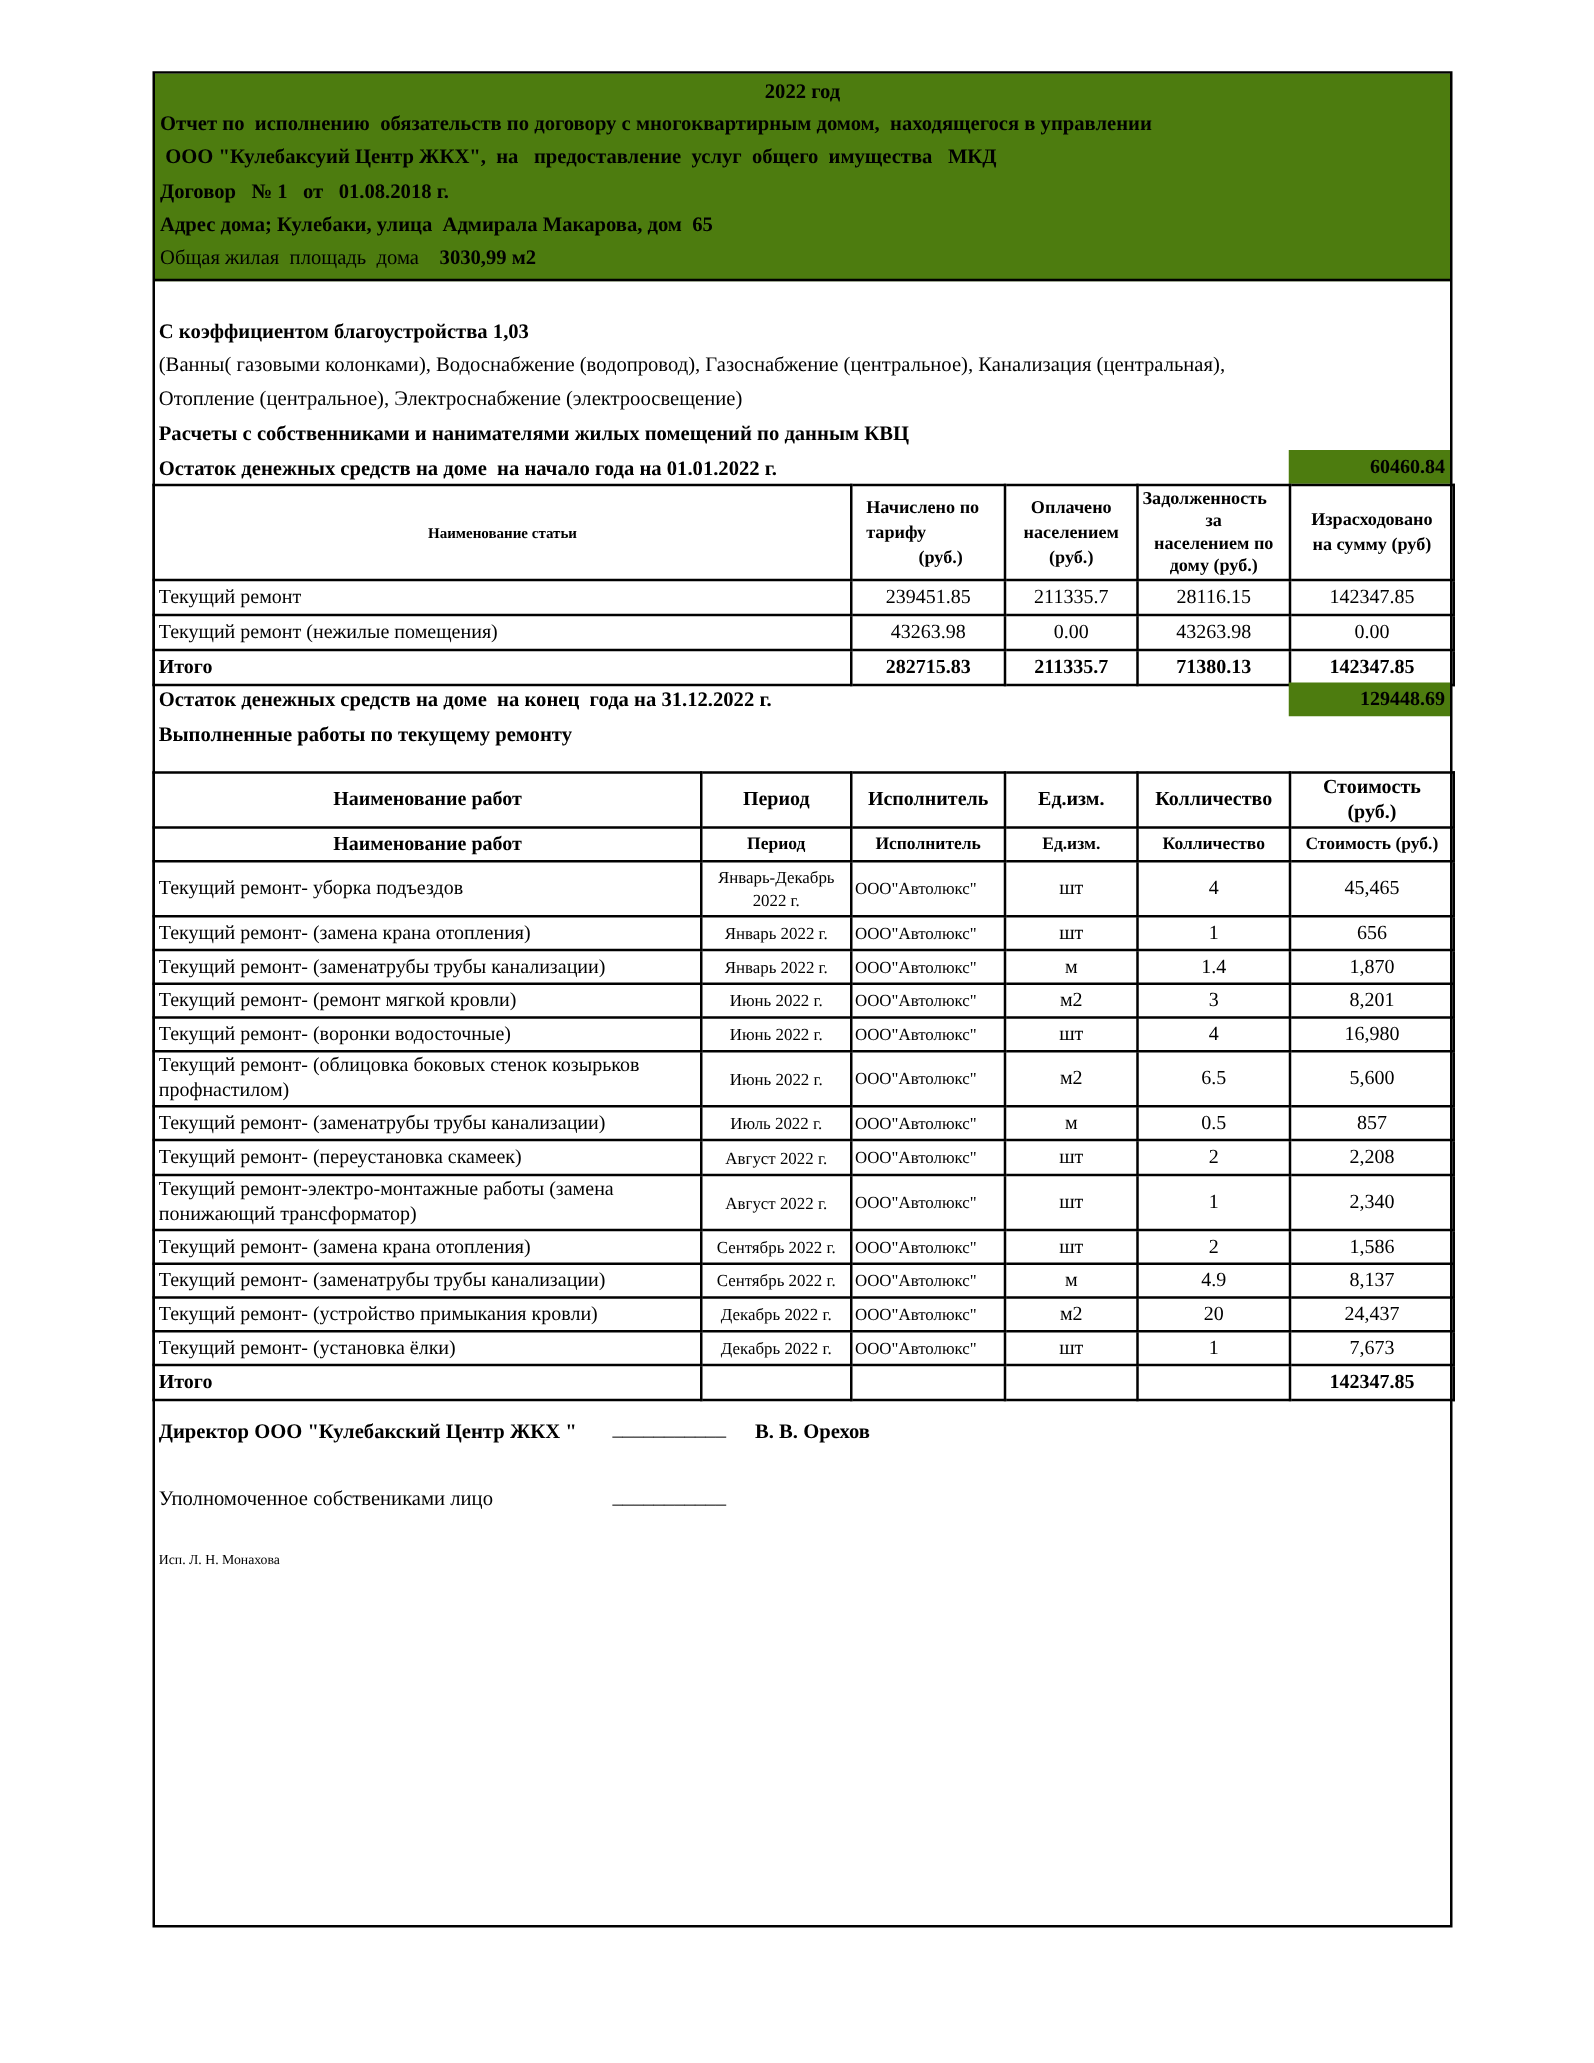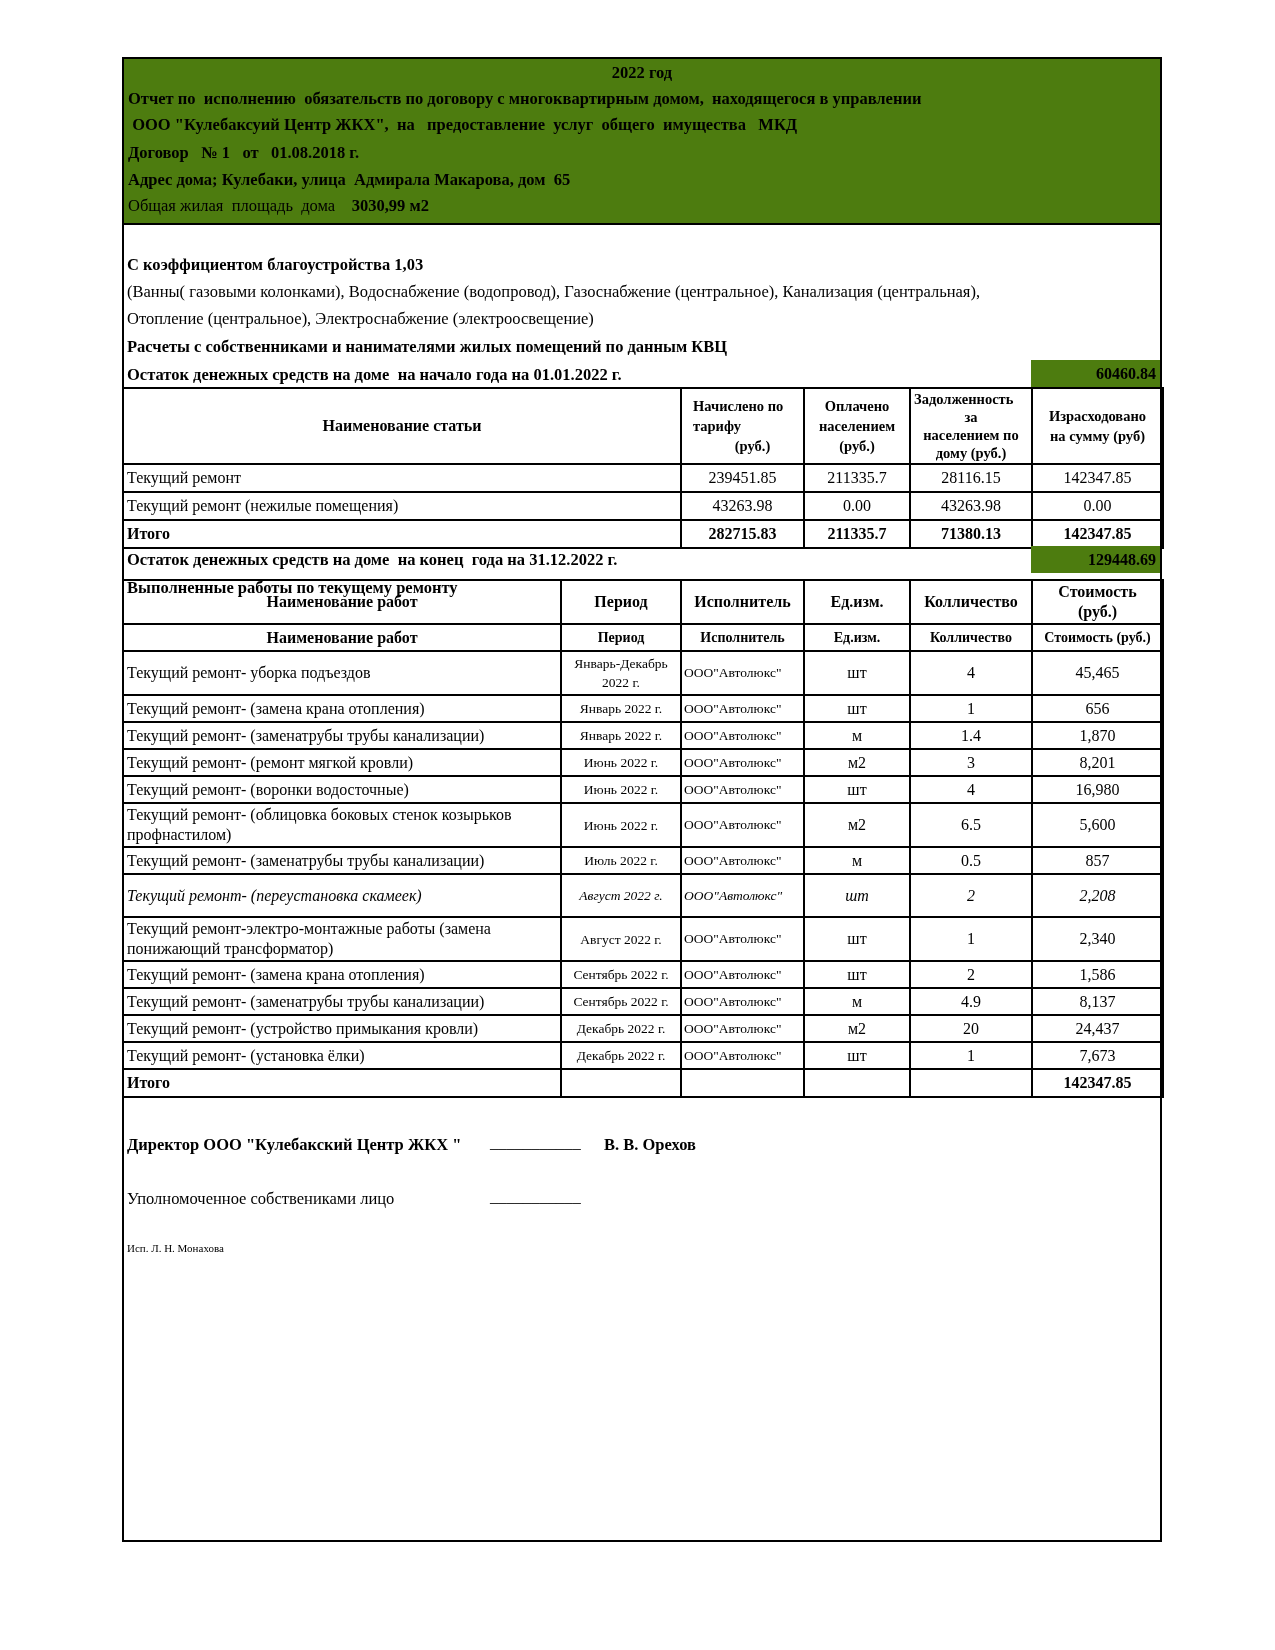--- a/index.html
+++ b/index.html
@@ -48,21 +48,21 @@
   <table class="sum" style="top:328px;width:1040px;">
     <colgroup>
         <col style="width:558px">
         <col style="width:123px">
         <col style="width:106px">
         <col style="width:122px">
         <col style="width:131px">
       </colgroup>
     <tbody>
         <tr style="height:76px;">
-      <th style="font-size:16px;margin-top:40px;">Наименование статьи</th>
+      <th style="font-size:12px;margin-top:40px;">Наименование статьи</th>
       <th>
         <div style="text-align:left;padding-left:8px;">Начислено по</div>
         <div style="text-align:left;padding-left:8px;">тарифу</div>
         <div style="text-align:center;padding-left:20px;">(руб.)</div>
       </th>
       <th>
         <div>Оплачено</div>
         <div>населением</div>
         <div>(руб.)</div>
       </th>
@@ -98,21 +98,21 @@
       <td class="num">71380.13</td>
       <td class="num">142347.85</td>
     </tr>
   </tbody>
     </table>
 
   <div class="txt b" style="top:491px;">Остаток денежных средств на доме  на конец  года на 31.12.2022 г.</div>
   <div class="balance green" style="top:487px;">129448.69</div>
   <div class="txt b" style="top:519px;">Выполненные работы по текущему ремонту</div>
 
-  <table class="work" style="top:520px;width:1040px;padding-left:32px;">
+  <table class="work" style="top:558px;width:1040px;padding-left:32px;">
     <colgroup>
         <col style="width:438px">
         <col style="width:120px">
         <col style="width:123px">
         <col style="width:106px">
         <col style="width:122px">
         <col style="width:131px">
       </colgroup>
     <tbody>
         <tr style="height:44px;">
@@ -185,21 +185,21 @@
           <td class="c">5,600</td>
         </tr>
         <tr style="height: 27px;">
           <td style="line-height: 20px;">Текущий ремонт- (заменатрубы трубы канализации)</td>
           <td class="c small">Июль 2022 г.</td>
           <td class="exec">ООО"Автолюкс"</td>
           <td class="c">м</td>
           <td class="c">0.5</td>
           <td class="c">857</td>
         </tr>
-        <tr style="height: 43px; font-style: italic;">
+        <tr style="height: 28px;">
           <td style="line-height: 20px;">Текущий ремонт- (переустановка скамеек)</td>
           <td class="c small">Август 2022 г.</td>
           <td class="exec">ООО"Автолюкс"</td>
           <td class="c">шт</td>
           <td class="c">2</td>
           <td class="c">2,208</td>
         </tr>
         <tr style="height: 44px;">
           <td style="line-height: 20px;">Текущий ремонт-электро-монтажные работы (замена понижающий трансформатор)</td>
           <td class="c small">Август 2022 г.</td>

